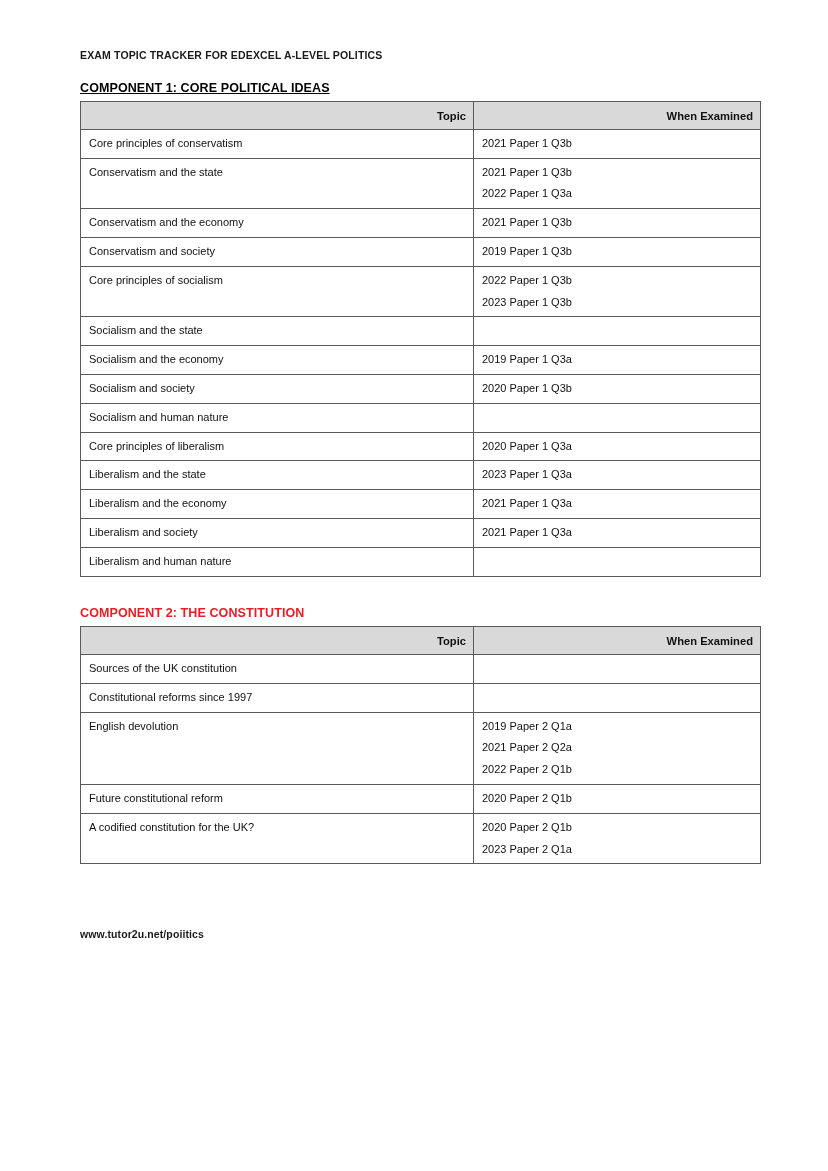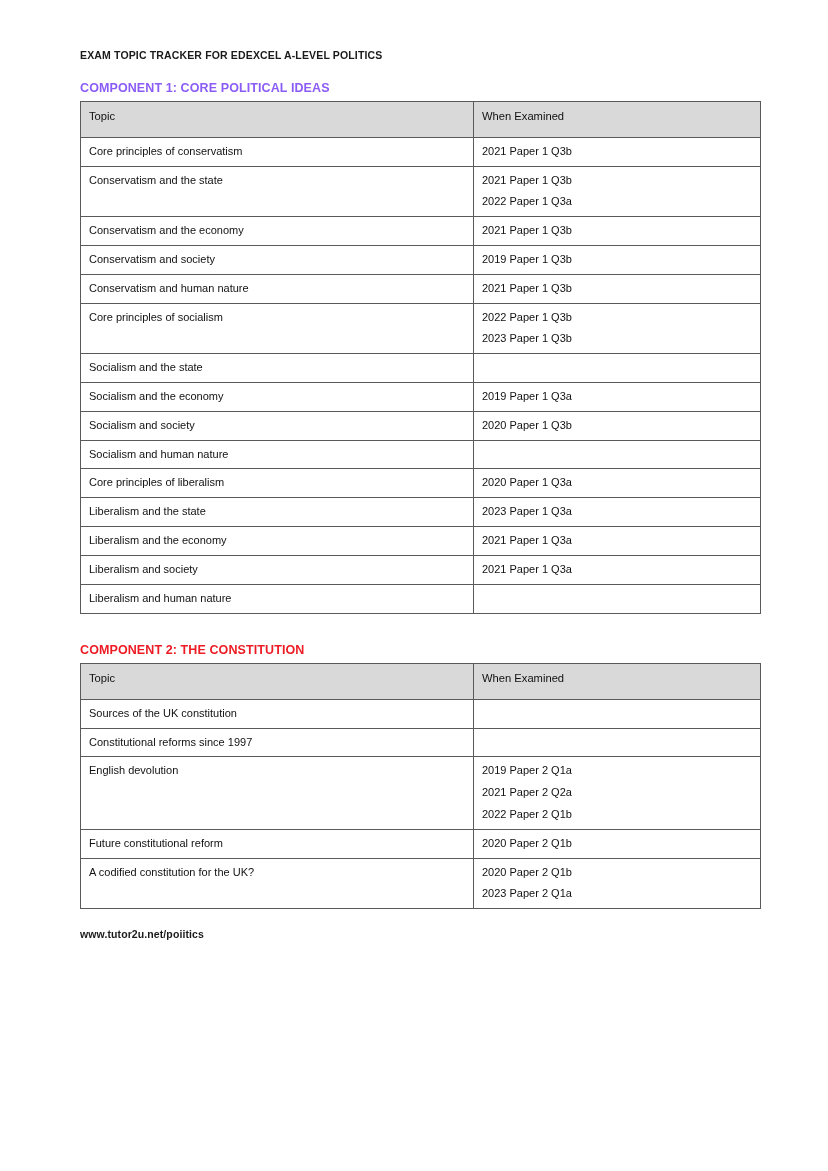--- a/index.html
+++ b/index.html
@@ -60,24 +60,25 @@
     font-size: 11px;
     line-height: 1.62;
     text-align: left;
     vertical-align: top;
     font-weight: normal;
     color: #111111;
   }
 
   table.tracker thead th {
     background: #d9d9d9;
-    font-weight: normal;
+    font-weight: bold;
     font-size: 11.2px;
     padding-top: 5px;
-    padding-bottom: 12px;
+    padding-bottom: 4px;
+    text-align: right;
   }
 
   table.tracker td.topic-cell {
     white-space: nowrap;
   }
 
   .when-line {
     display: block;
   }
 
@@ -100,21 +101,21 @@
   }
 </style>
 </head>
 <body>
 
 <div class="page">
 
   <h1 class="doc-title">EXAM TOPIC TRACKER FOR EDEXCEL A-LEVEL POLITICS</h1>
 
   <div id="sections-root">
-      <div class="component-heading" style="color: #8b5cf6;">COMPONENT 1: CORE POLITICAL IDEAS</div>
+      <div class="component-heading" style="color: #000000; text-decoration: underline;">COMPONENT 1: CORE POLITICAL IDEAS</div>
       <table class="tracker">
         <colgroup>
           <col class="col-topic">
           <col class="col-when">
         </colgroup>
         <thead>
           <tr>
             <th style="background: rgb(217, 217, 217); border-color: rgb(90, 90, 90);">Topic</th>
             <th style="background: rgb(217, 217, 217); border-color: rgb(90, 90, 90);">When Examined</th>
           </tr>
@@ -136,26 +137,20 @@
           <tr>
             <td class="topic-cell" style="border-color: rgb(90, 90, 90);">Conservatism and the economy</td>
             <td class="when-cell" style="border-color: rgb(90, 90, 90);">
               <span class="when-line">2021 Paper 1 Q3b</span>
             </td>
           </tr>
           <tr>
             <td class="topic-cell" style="border-color: rgb(90, 90, 90);">Conservatism and society</td>
             <td class="when-cell" style="border-color: rgb(90, 90, 90);">
               <span class="when-line">2019 Paper 1 Q3b</span>
-            </td>
-          </tr>
-          <tr>
-            <td class="topic-cell" style="border-color: rgb(90, 90, 90);">Conservatism and human nature</td>
-            <td class="when-cell" style="border-color: rgb(90, 90, 90);">
-              <span class="when-line">2021 Paper 1 Q3b</span>
             </td>
           </tr>
           <tr>
             <td class="topic-cell" style="border-color: rgb(90, 90, 90);">Core principles of socialism</td>
             <td class="when-cell" style="border-color: rgb(90, 90, 90);">
               <span class="when-line">2022 Paper 1 Q3b</span>
               <span class="when-line">2023 Paper 1 Q3b</span>
             </td>
           </tr>
           <tr>

